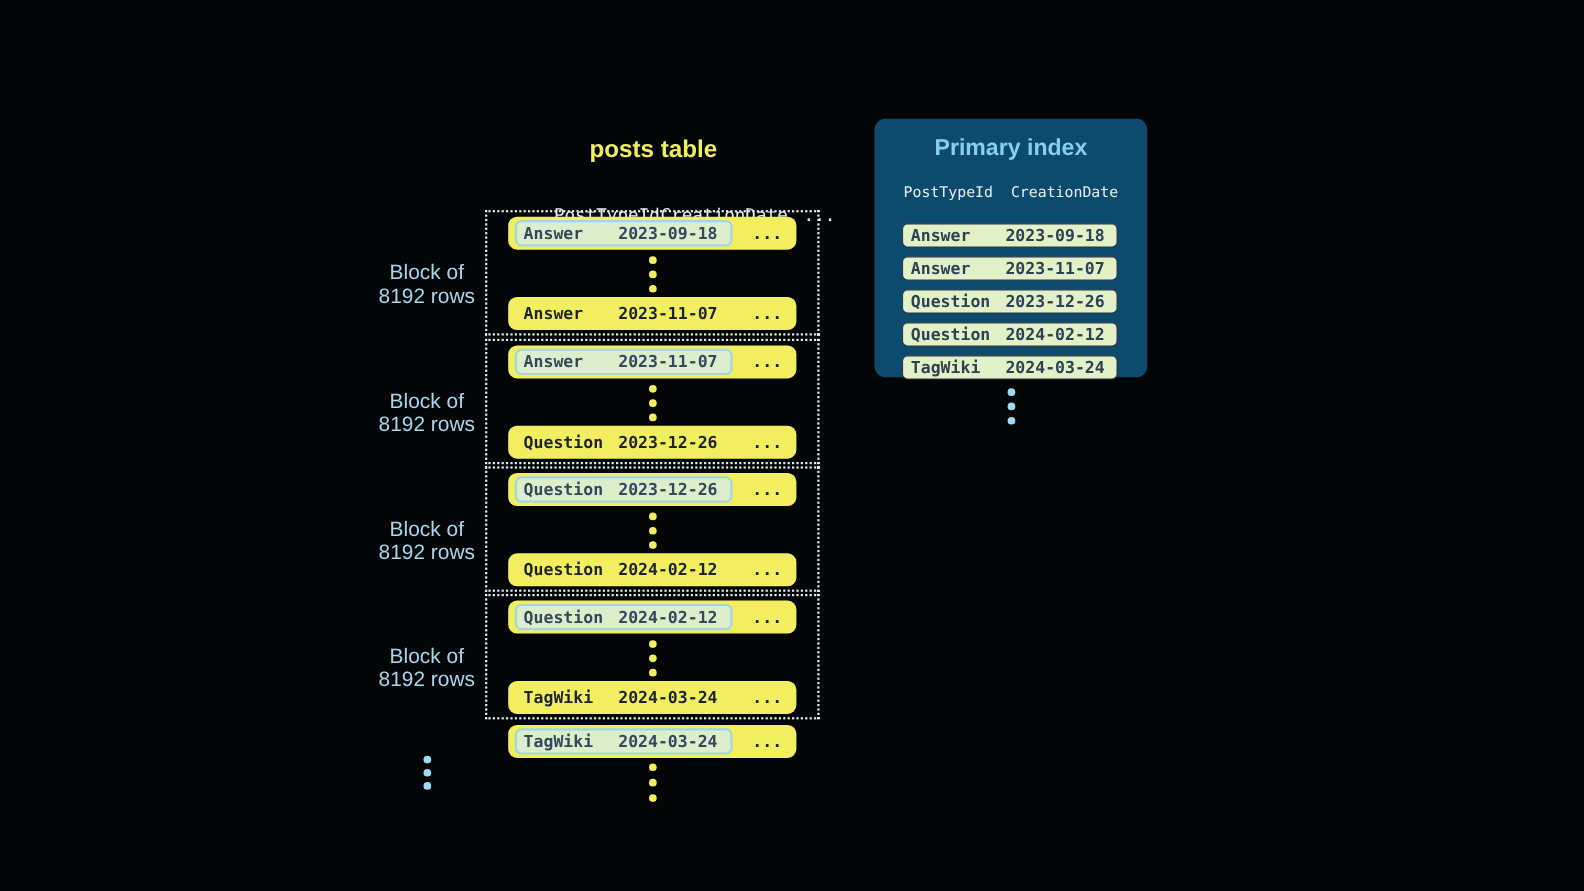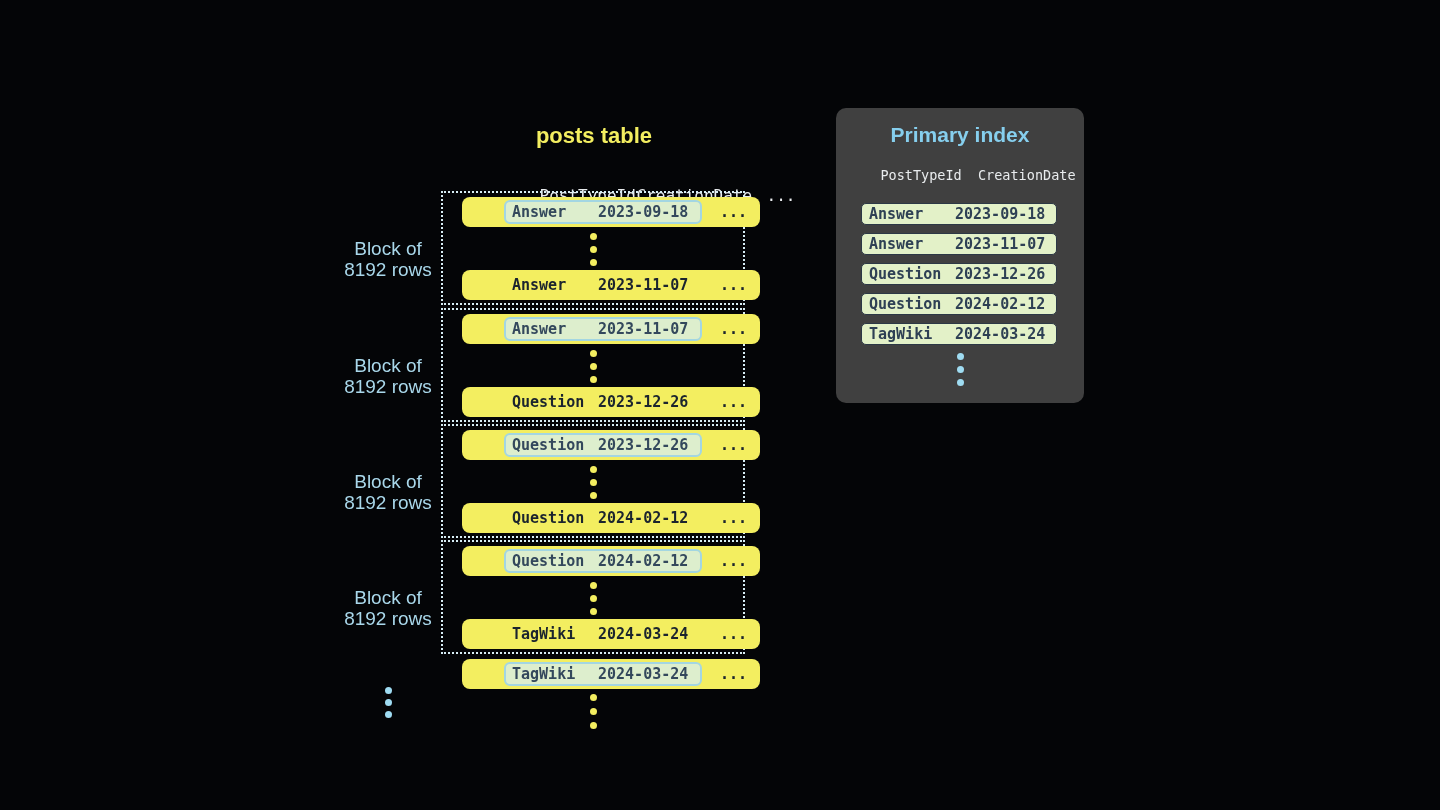--- a/index.html
+++ b/index.html
@@ -1,18 +1,18 @@
 <!DOCTYPE html>
 <html><head>
 <meta charset="utf-8">
 <style>
   html,body{margin:0;padding:0;background:#040507;}
   .canvas{position:relative;width:1440px;height:810px;background:#040507;overflow:hidden;
           font-family:"Liberation Sans",sans-serif;margin-left:12px;}
-  .mono{font-family:"DejaVu Sans Mono","Liberation Mono",monospace;padding-left:36px;}
+  .mono{font-family:"DejaVu Sans Mono","Liberation Mono",monospace;}
 
   
   .posts-title{position:absolute;left:430px;top:123px;width:304px;text-align:center;
                color:#f3ee60;font-size:22px;font-weight:600;}
   .posts-headers{position:absolute;left:453px;top:167px;color:#e9ecee;font-size:16px;white-space:pre;}
   .posts-headers .c1{display:inline-block;width:97px;}
   .posts-headers .c2{display:inline-block;width:130px;}
 
   .block{position:absolute;left:429px;width:304px;height:114px;box-sizing:border-box;
          border:2px dotted #d7edf4;}
@@ -32,22 +32,22 @@
 
   .vdots{display:flex;flex-direction:column;align-items:center;}
   .vdots .dot{width:7px;height:7px;border-radius:50%;}
   .vdots.in-block{position:absolute;left:0;right:0;top:40px;gap:6px;}
   .vdots .dot.yellow{background:#f3ee60;}
   .vdots .dot.blue{background:#9fdcf2;}
   .vdots.tail-yellow{position:absolute;left:450px;width:262px;top:694px;gap:7px;}
   .vdots.tail-blue{position:absolute;left:340px;width:72px;top:687px;gap:5px;}
 
   
-  .panel{position:absolute;left:824px;top:108px;width:248px;height:295px;
-         background:#404040;border-radius:10px;}
+  .panel{position:absolute;left:783px;top:108px;width:248px;height:235px;
+         background:#0c4a6e;border-radius:10px;}
   .panel-title{position:absolute;left:0;right:0;top:15px;text-align:center;
                color:#86cfee;font-size:21px;font-weight:600;}
   .panel-headers{position:absolute;left:0;right:0;top:59px;text-align:center;
                  color:#e9ecee;font-size:13.5px;white-space:pre;}
   .irow{position:absolute;left:25px;width:196px;height:22px;box-sizing:border-box;
         background:#e3f1c8;border:1.5px solid #2c3845;border-radius:5px;
         display:flex;align-items:center;padding-left:7px;
         font-size:15px;font-weight:bold;color:#2e4054;}
   .irow .type{display:inline-block;width:86px;}
   .vdots.panel-dots{position:absolute;left:0;right:0;top:245px;gap:6px;}

